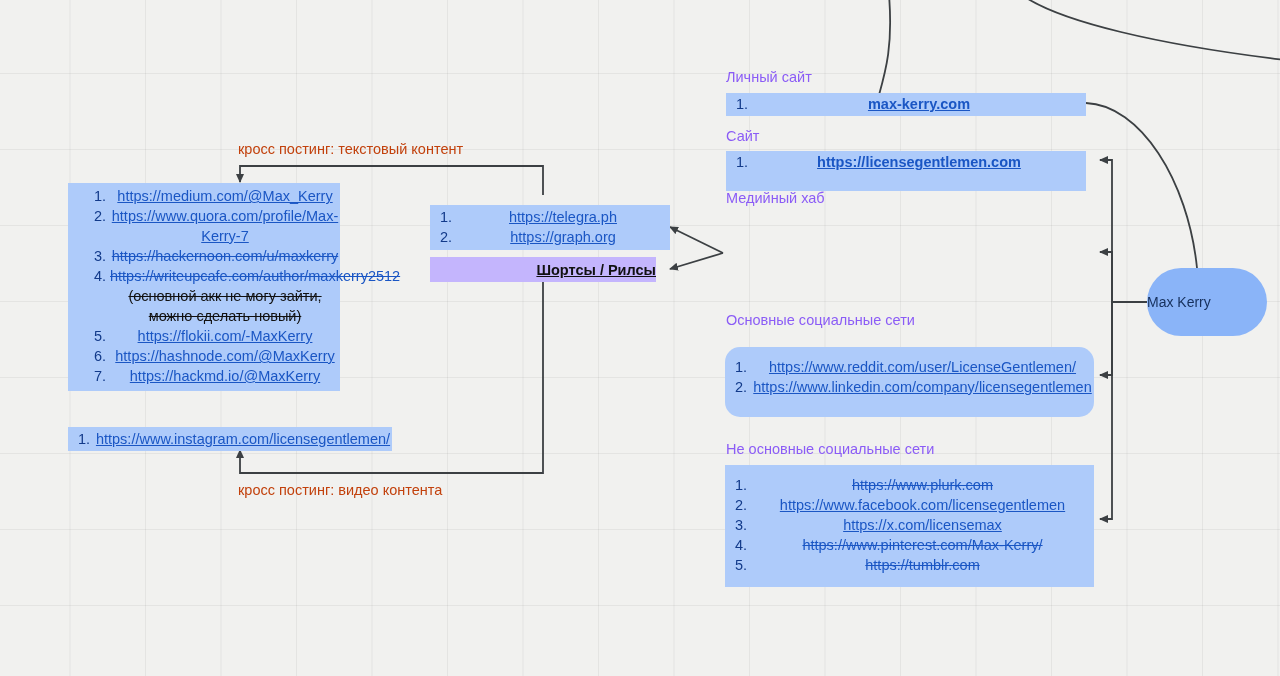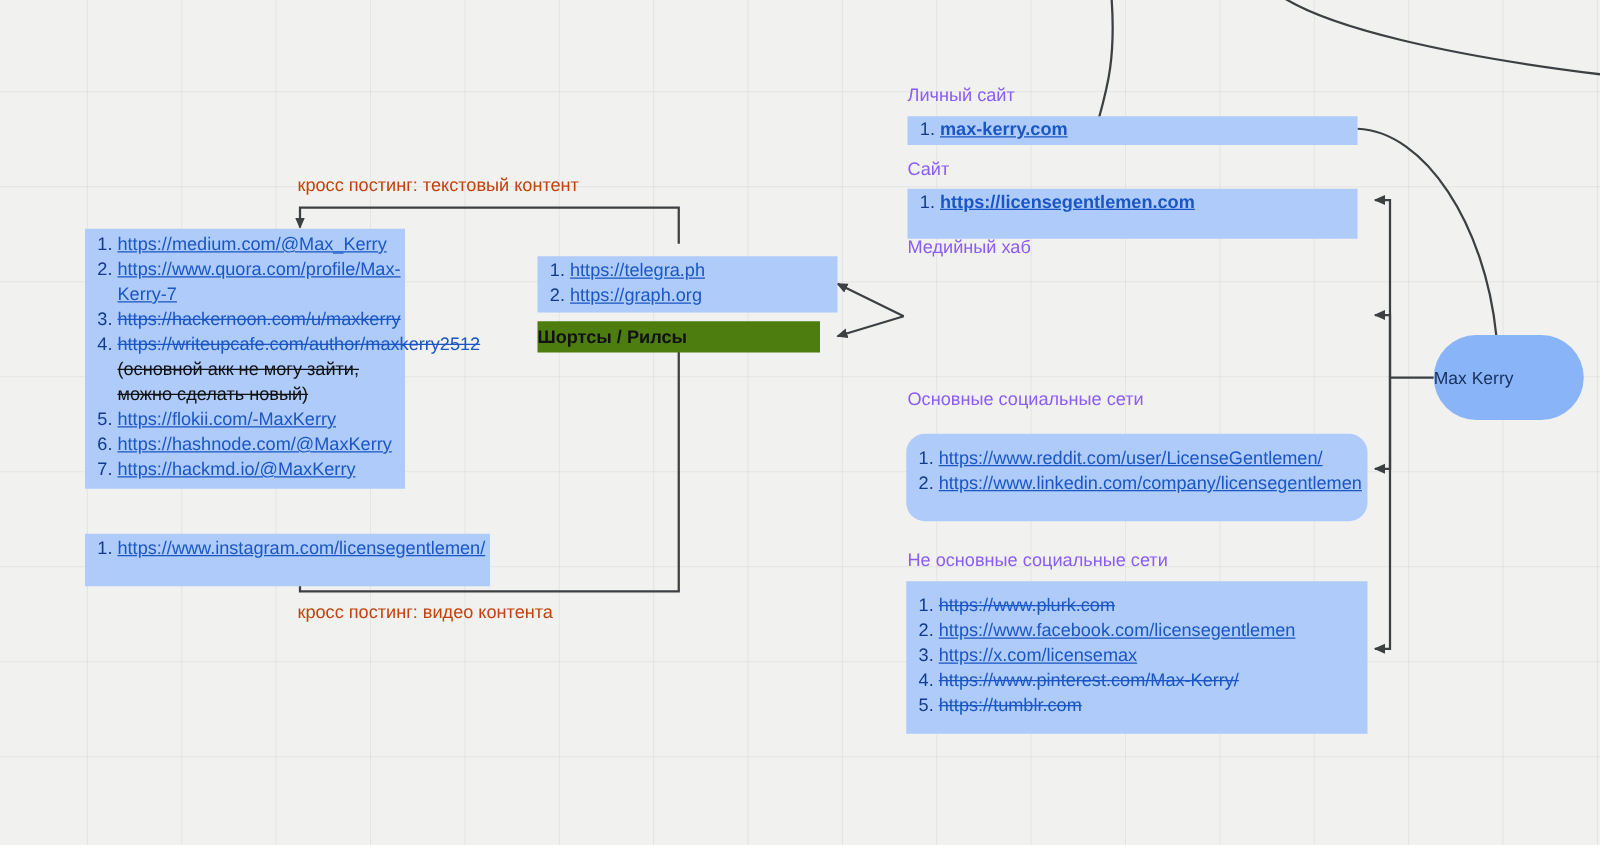--- a/index.html
+++ b/index.html
@@ -11,42 +11,42 @@
       linear-gradient(to bottom, rgba(0,0,0,0.055) 1px, transparent 1px);
     background-size:75.5px 76px;
     background-position:-6px -3px;
     font-family:"Liberation Sans", sans-serif;
     position:relative;
   }
   #canvas{position:absolute;inset:0;}
   svg.edges{position:absolute;left:0;top:0;width:1280px;height:676px;pointer-events:none;}
 
   .hl{background:#aecbfa;}
-  ol{margin:0;padding:0 0 0 26px;list-style-position:outside;}
+  ol{margin:0;padding:0 0 0 26px;list-style-position:outside;text-align:center;}
   ol li{margin:0;padding:0;}
   .link{color:#1a56c4;text-decoration:underline;}
   li{color:#123a8a;}
   .strike .link, .strike{text-decoration:line-through;}
   .note-strike{color:#111;text-decoration:line-through;}
 
   .sec-label{
     position:absolute;font-size:14.5px;color:#8b5cf6;white-space:nowrap;
   }
   .block{position:absolute;}
   .list-box{background:#aecbfa;}
   .list-box ol{font-size:14.5px;line-height:20px;}
 
   .pill{
     position:absolute;background:#8ab4f8;border-radius:36px;
     display:flex;align-items:center;
     color:#16305c;font-size:14px;
   }
   .yellowbox{
-    position:absolute;background:#4d7c0f;display:flex;align-items:center;
-    justify-content:flex-start;font-weight:bold;font-size:14.5px;color:#111;
+    position:absolute;background:#c4b5fd;display:flex;align-items:center;
+    justify-content:flex-end;font-weight:bold;font-size:14.5px;color:#111;text-decoration:underline;
   }
   .edge-label{
     position:absolute;font-size:14.5px;color:#c2410c;white-space:nowrap;
   }
 </style>
 </head>
 <body>
 
 <div id="canvas">
 
@@ -70,36 +70,36 @@
 
       <path d="M723,253 L670,227" marker-end="url(#ah)"></path>
       <path d="M723,253 L670,269" marker-end="url(#ah)"></path>
 
       <path d="M543,195 L543,166 L240,166 L240,182" marker-end="url(#ah)"></path>
 
       <path d="M543,281 L543,473 L240,473 L240,450" marker-end="url(#ah)"></path>
     </g>
   </svg>
 
-  <div class="block list-box hl" style="left:68px;top:183px;width:256px;padding:3px 0 5px 0;">
+  <div class="block list-box hl" style="left:68px;top:183px;width:256px;padding:3px 0 5px 16px;">
     <ol>
       <li><span class="link">https://medium.com/@Max_Kerry</span></li>
       <li><span class="link">https://www.quora.com/profile/Max-Kerry-7</span></li>
       <li><span class="link strike">https://hackernoon.com/u/maxkerry</span></li>
       <li>
         <span class="link strike">https://writeupcafe.com/author/maxkerry2512</span>
         <span class="note-strike">(основной акк не могу зайти, можно сделать новый)</span>
       </li>
       <li><span class="link">https://flokii.com/-MaxKerry</span></li>
       <li><span class="link">https://hashnode.com/@MaxKerry</span></li>
       <li><span class="link">https://hackmd.io/@MaxKerry</span></li>
     </ol>
   </div>
 
-  <div class="block list-box hl" style="left:68px;top:427px;width:324px;padding:2px 0 20px 0;">
+  <div class="block list-box hl" style="left:68px;top:427px;width:324px;padding:2px 0 2px 0;">
     <ol>
       <li><span class="link">https://www.instagram.com/licensegentlemen/</span></li>
     </ol>
   </div>
 
   <div class="block list-box hl" style="left:430px;top:205px;width:240px;padding:2px 0 3px 0;">
     <ol>
       <li><span class="link">https://telegra.ph</span></li>
       <li><span class="link">https://graph.org</span></li>
     </ol>

